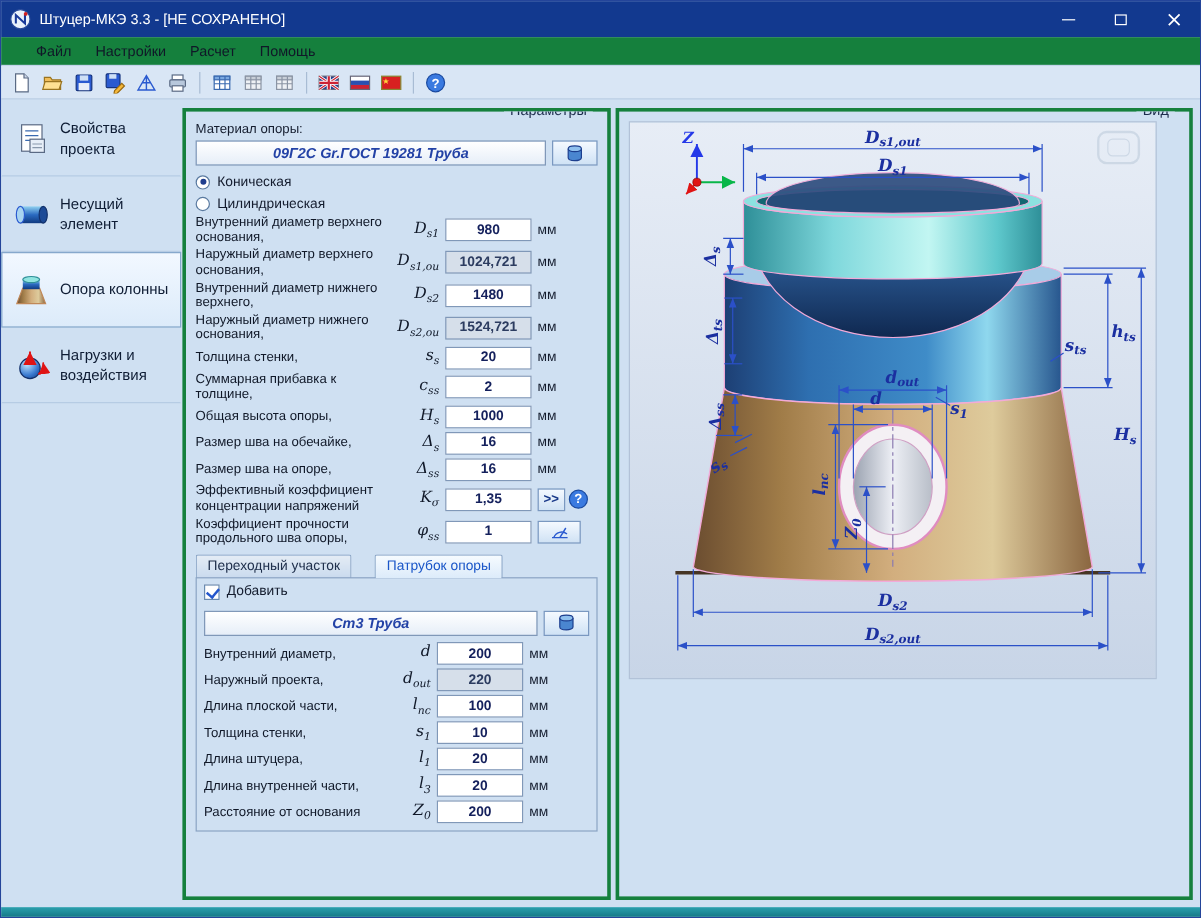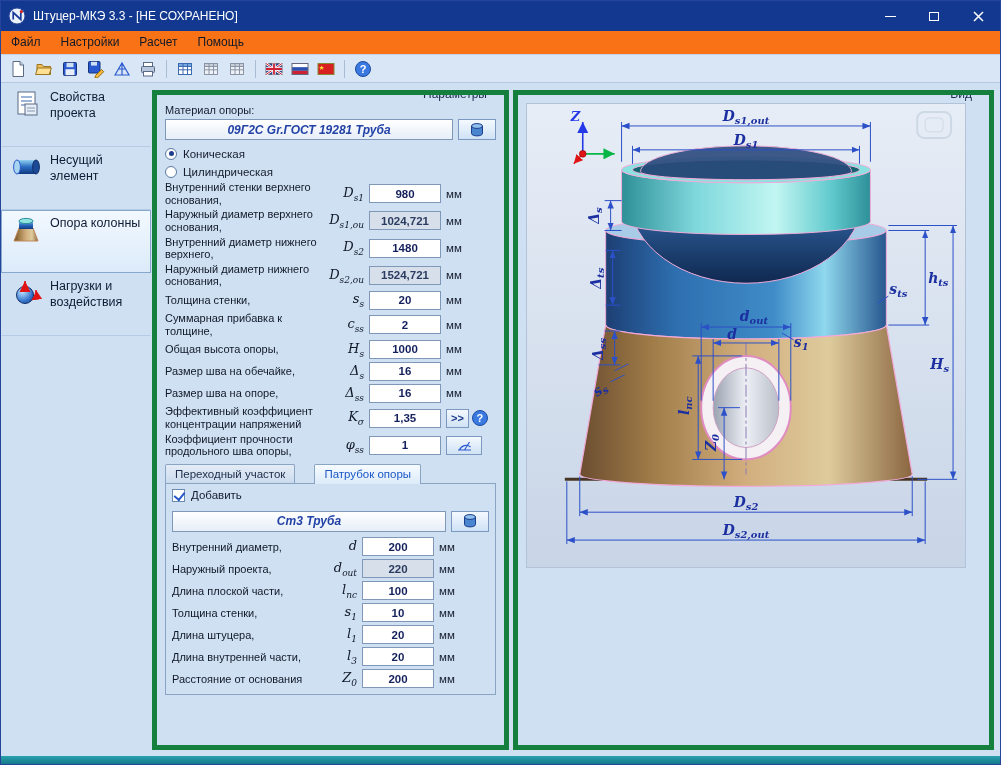--- a/index.html
+++ b/index.html
@@ -8,36 +8,36 @@
   .window{width:1001px;height:765px;display:flex;flex-direction:column;border:1px solid #24459a;background:#cfe0f2}
 
   
   .titlebar{height:30px;background:#12398f;display:flex;align-items:center;padding-left:7px;flex:0 0 auto}
   .titlebar .title{color:#fff;font-size:12px;margin-left:7px;flex:1;white-space:nowrap}
   .wbtn{width:44px;height:30px;display:flex;align-items:center;justify-content:center;cursor:default}
   .g-min{width:11px;border-bottom:1.6px solid #fff;display:block}
   .g-max{width:10px;height:9px;border:1.4px solid #fff;display:block}
 
   
-  .menubar{height:24px;background:#f97316;display:flex;align-items:flex-start;padding-left:0;border-bottom:1px solid #c2d4ea;flex:0 0 auto}
+  .menubar{height:24px;background:#15803d;display:flex;align-items:center;padding-left:19px;border-bottom:1px solid #c2d4ea;flex:0 0 auto}
   .menu-item{padding:4px 10px;color:#101828}
   .toolbar{height:28px;background:#d9e6f5;display:flex;align-items:center;padding-left:5px;gap:2px;border-bottom:1px solid #b4c8e0;flex:0 0 auto}
   .tb-btn{width:24px;height:24px;border:1px solid transparent;background:transparent;display:flex;align-items:center;justify-content:center;padding:0}
   .tb-sep{width:1px;height:18px;background:#a8bcd4;margin:0 4px}
 
   
   .content{flex:1;display:flex;min-height:0;background:#cfe0f2}
   .sidebar{width:150px;flex:0 0 auto;padding-top:1px}
-  .side-item{display:flex;gap:6px;height:63px;padding:4px 2px 4px 6px;border:1px solid transparent;border-bottom:1px solid #b6cce4;cursor:default}
+  .side-item{display:flex;align-items:center;gap:6px;height:63px;padding:4px 2px 4px 6px;border:1px solid transparent;border-bottom:1px solid #b6cce4;cursor:default}
   .side-item.selected{background:linear-gradient(#f2f8ff,#dcebfa);border:1px solid #86a8cc}
   .side-label{font-size:12.5px;color:#0e1c34;line-height:1.3}
   .side-icon{width:36px;flex:0 0 auto;display:flex;justify-content:center}
 
   .main{flex:1;display:flex;min-width:0;padding:1px 6px 6px 1px;gap:4px}
-  .group{position:relative;border:5px solid #15803d;margin-top:6px;height:calc(100% - 6px);background:#cfe0f2}
+  .group{position:relative;border:3px solid #15803d;margin-top:6px;height:calc(100% - 6px);background:#cfe0f2}
   .group-title{position:absolute;top:-8px;right:12px;background:#cfe0f2;padding:0 5px;font-size:12px;color:#1c2c4c}
   .params-group{width:357px;flex:0 0 auto;padding:8px 8px 4px 8px;overflow:hidden}
   .view-group{flex:1;padding:6px;overflow:hidden}
 
   
   .plabel{font-size:11px;margin:1px 0 3px}
   .matrow{display:flex;gap:5px;margin-bottom:5px}
   .matfield{flex:1;height:21px;border:1px solid #8098b8;background:linear-gradient(#ffffff,#e6eef8);display:flex;align-items:center;justify-content:center;font-weight:bold;font-style:italic;color:#2342a6;font-size:12px}
   .matbtn{width:38px;height:21px;border:1px solid #7a98c0;background:linear-gradient(#f4f9ff,#cfe2f5);display:flex;align-items:center;justify-content:center;padding:0}
   .radio-row{display:flex;align-items:center;gap:6px;height:17px;margin:1px 0}
@@ -326,21 +326,21 @@
         <div class="radio-row">
           <span class="radio on"></span>
           <span class="radio-label">Коническая</span>
         </div>
         <div class="radio-row">
           <span class="radio"></span>
           <span class="radio-label">Цилиндрическая</span>
         </div>
 
         <div class="frow">
-          <div class="flabel">Внутренний стенки верхнего основания,</div>
+          <div class="flabel">Внутренний диаметр верхнего основания,</div>
           <div class="fsym"><span>D</span><sub>s1</sub></div>
           <input class="finput" value="980" style="">
           <div class="funit">мм</div>
         </div>
         <div class="frow">
           <div class="flabel">Наружный диаметр верхнего основания,</div>
           <div class="fsym"><span>D</span><sub>s1,ou</sub></div>
           <input class="finput" disabled="" value="1024,721" style="">
           <div class="funit">мм</div>
         </div>

